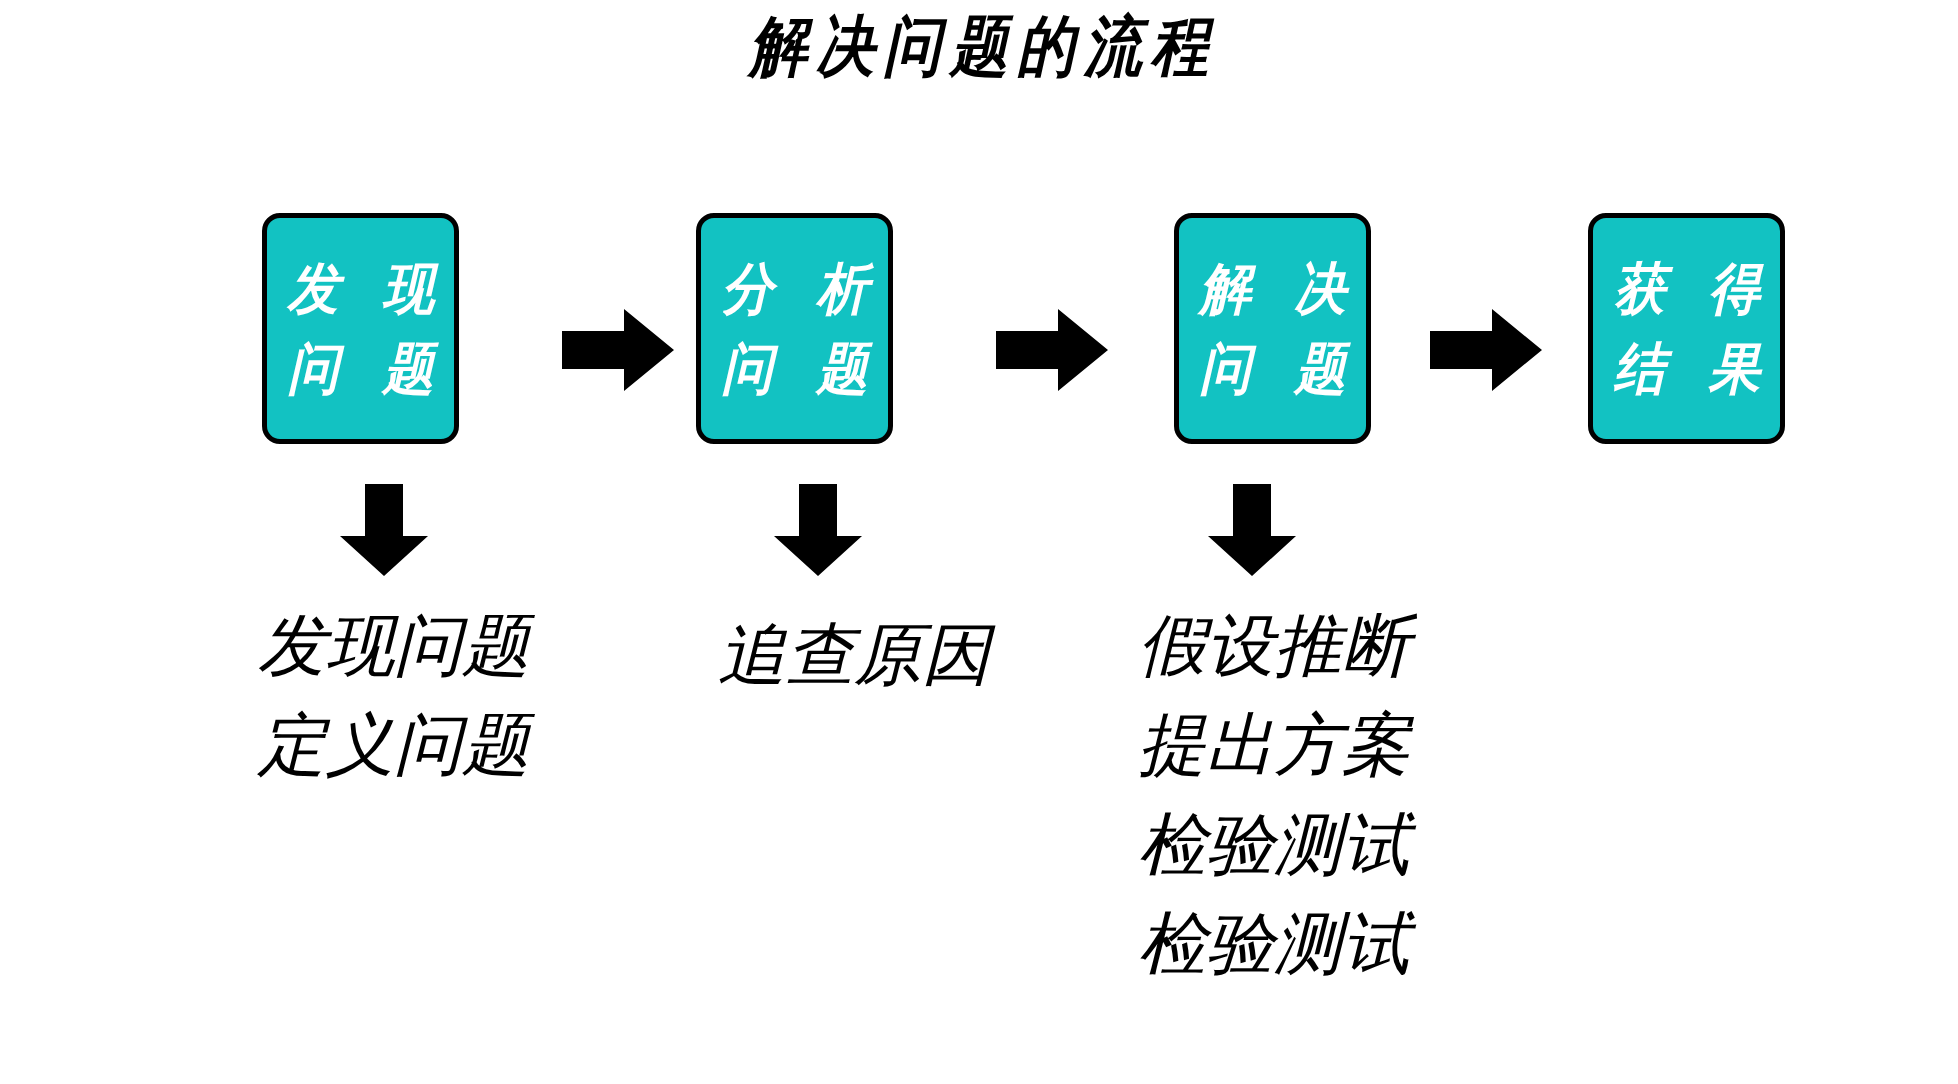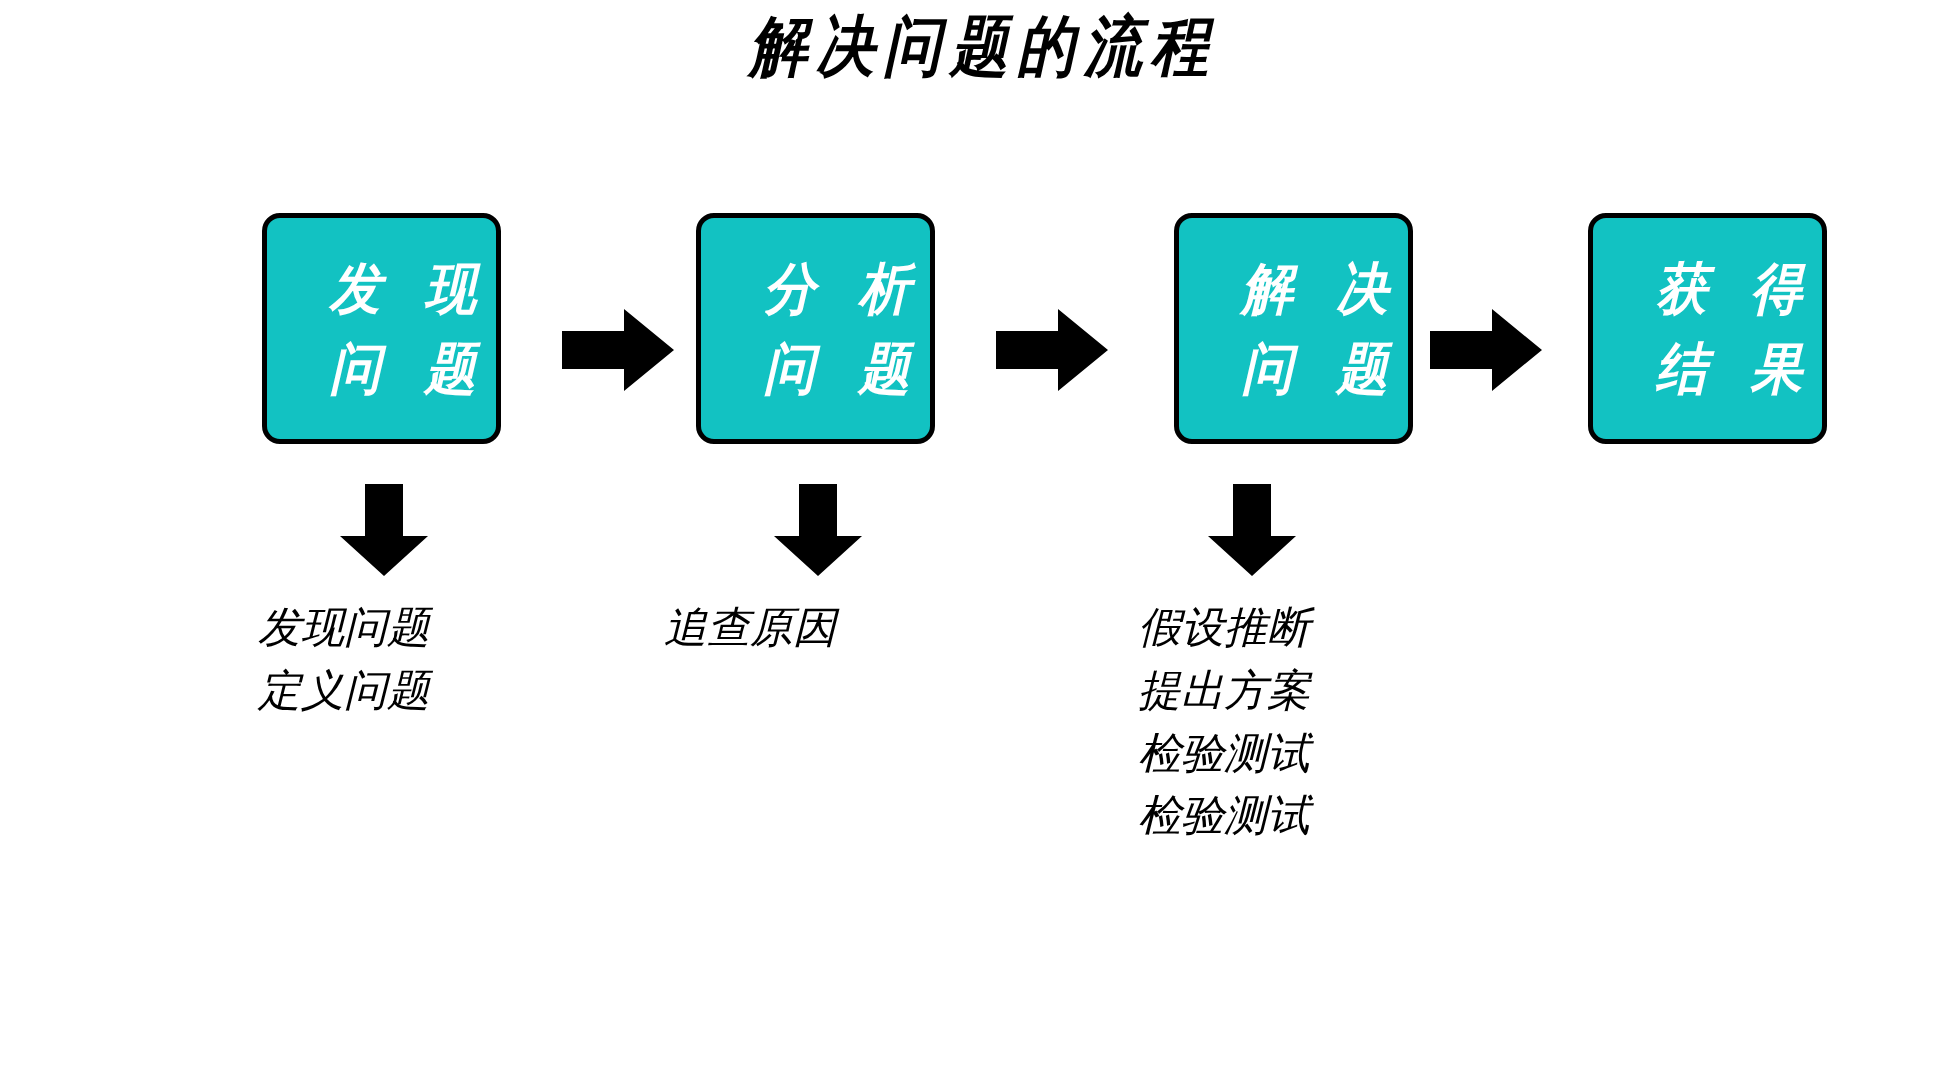--- a/index.html
+++ b/index.html
@@ -48,21 +48,21 @@
     position: absolute;
     left: 0;
     top: 213px;
     width: 1958px;
     height: 240px;
   }
 
   .step-box {
     position: absolute;
     top: 0;
-    width: 239px;
+    width: 197px;
     height: 231px;
     background: #12c2c2;
     border: 5px solid #000000;
     border-radius: 18px;
     box-sizing: border-box;
     display: flex;
     flex-direction: column;
     align-items: flex-end;
     justify-content: center;
   }
@@ -104,28 +104,28 @@
   #arrow-down-2 { left: 774px; top: 484px; }
   #arrow-down-3 { left: 1208px; top: 484px; }
 
   
   .caption-col {
     position: absolute;
     top: 596px;
   }
   .caption-col .cap-line {
     font-family: "DejaVu Serif", "Liberation Serif", serif;
-    font-size: 43px;
+    font-size: 68px;
     color: #000000;
     line-height: 1.46;
     white-space: nowrap;
     letter-spacing: 0px;
   }
   #caption-col-1 { left: 258px; }
-  #caption-col-2 { left: 664px; }
+  #caption-col-2 { left: 718px; margin-top: 9px; }
   #caption-col-3 { left: 1138px; }
   #caption-col-4 { left: 1580px; }
 </style>
 </head>
 <body>
 
 <div id="canvas">
 
   <div id="title">解决问题的流程</div>
 

